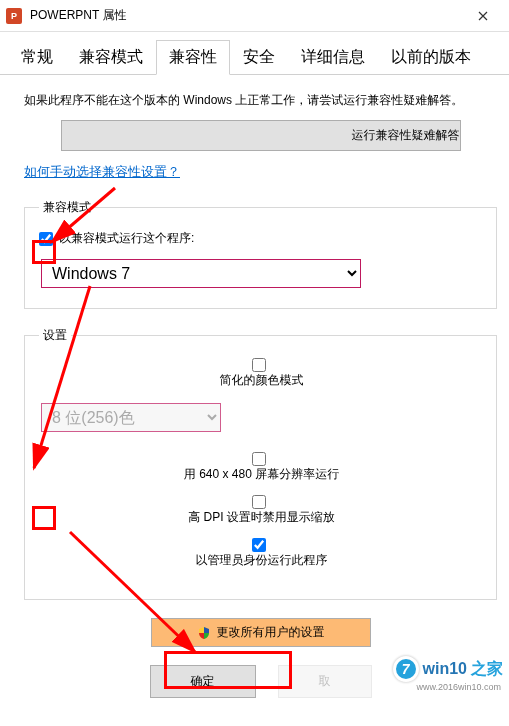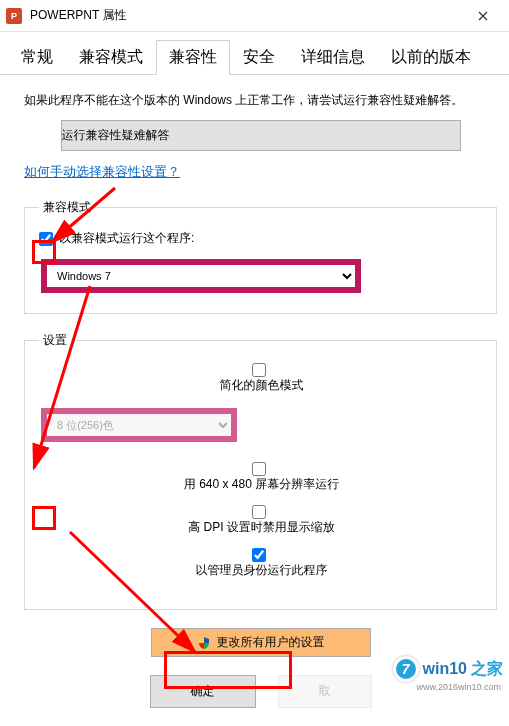--- a/index.html
+++ b/index.html
@@ -65,21 +65,21 @@
     }
     .content {
       padding: 16px 12px 10px 24px;
     }
     .desc { font-size: 12px; line-height: 1.6; margin-bottom: 10px; }
     .troubleshoot-btn {
       display: block;
       width: 400px;
       margin: 0 auto 12px auto;
       padding: 6px 0;
-      text-align: left;
+      text-align: right;
       background: #e1e1e1;
       border: 1px solid #adadad;
       cursor: pointer;
       font-size: 12px;
     }
     .link {
       color: #0066cc;
       text-decoration: underline;
       cursor: pointer;
       font-size: 13px;
@@ -104,30 +104,30 @@
       margin-bottom: 10px;
       padding-left: 2px;
     }
     .checkrow input[type="checkbox"] {
       width: 14px; height: 14px;
       margin-right: 6px;
     }
     .checkrow label { font-size: 12px; cursor: pointer; }
     select.combo {
       width: 320px;
-      font-size: 11px;
+      font-size: 16px;
       padding: 4px 6px;
       margin: 2px 0 2px 4px;
-      border: 6px solid #be185d;
+      border: 1px solid #be185d;
       background: #fff;
     }
     select.combo.disabled {
       color: #888;
       background: #f4f4f4;
-      width: 196px;
+      width: 180px;
     }
     .settings-fs .checkrow { margin-bottom: 12px; flex-direction: column; }
     .all-users-btn {
       display: flex;
       align-items: center;
       justify-content: center;
       gap: 6px;
       width: 220px;
       margin: 8px auto 0 auto;
       padding: 5px 0;

